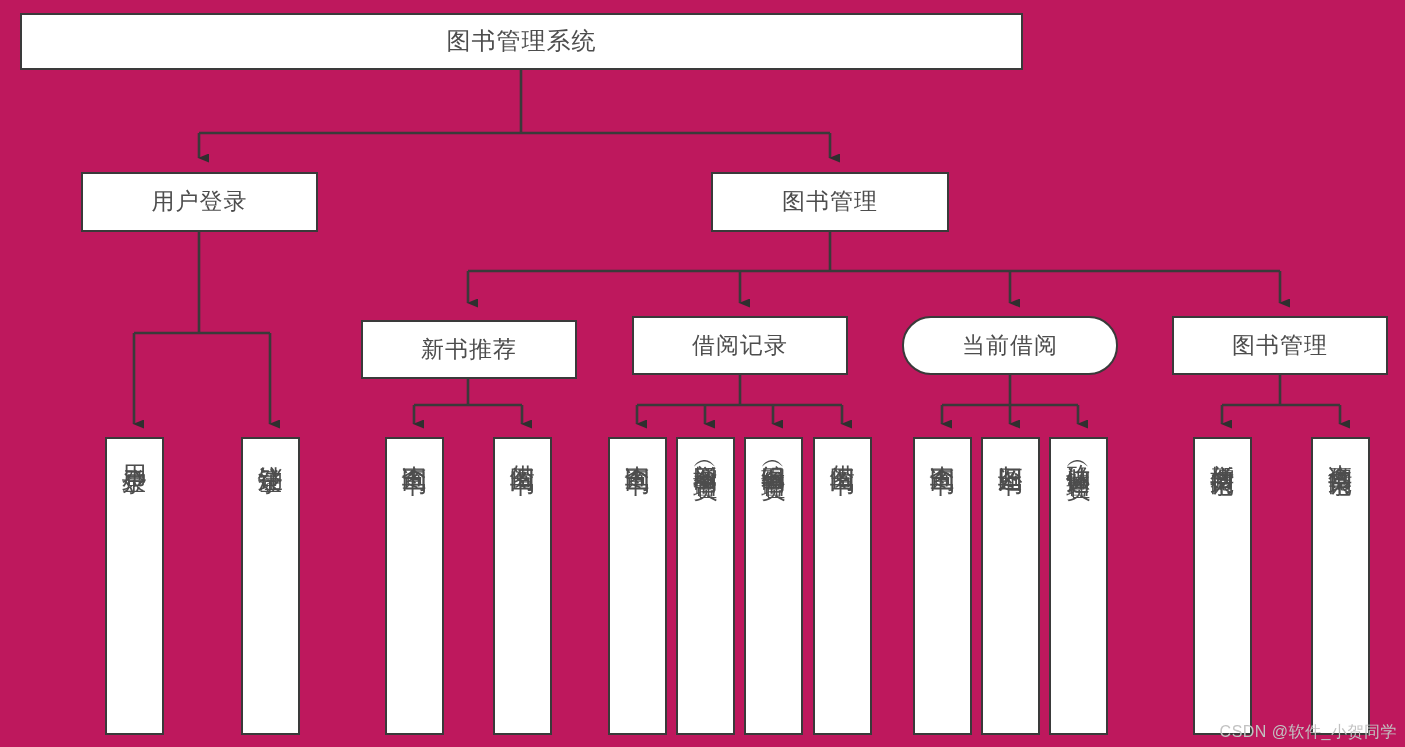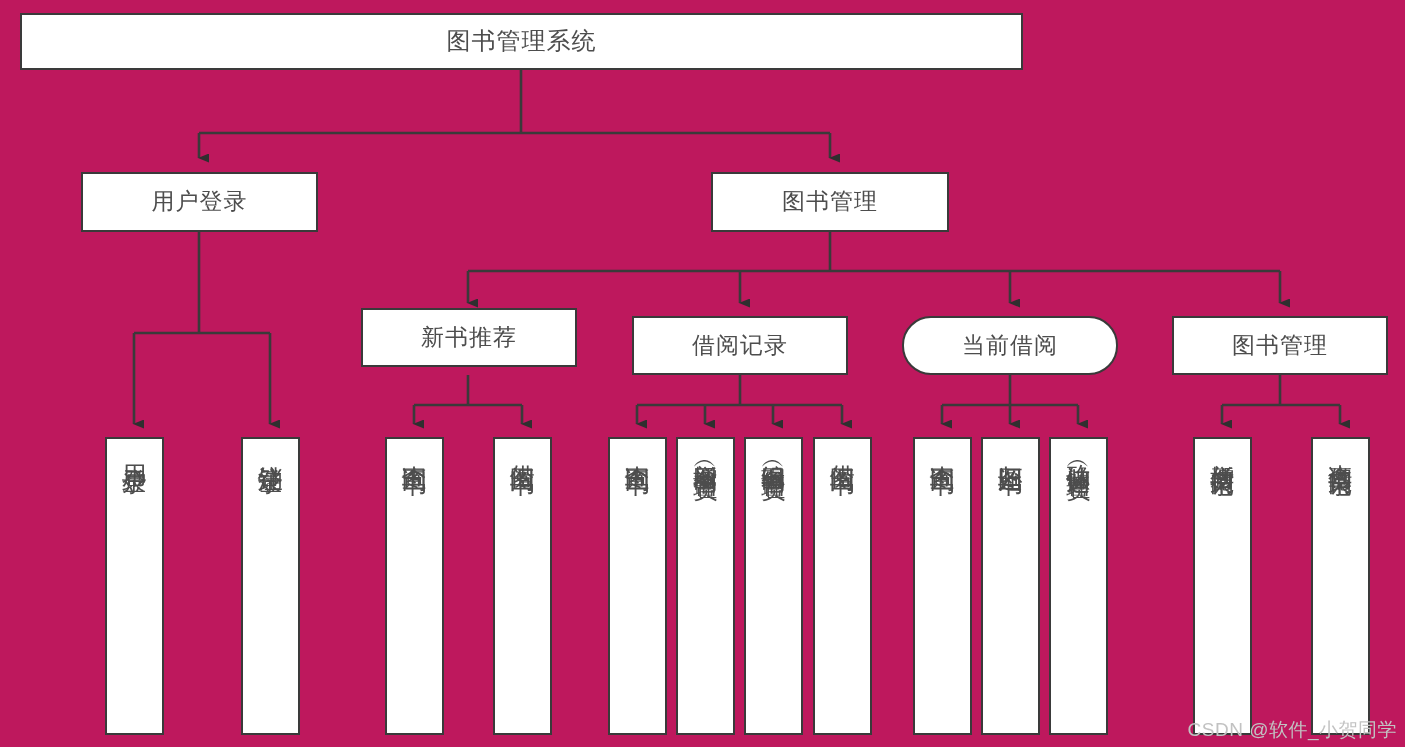--- a/index.html
+++ b/index.html
@@ -65,21 +65,21 @@
     letter-spacing: 2px;
     white-space: nowrap;
   }
   .node.v.tall .node-label {
     font-size: 24px;
   }
   #watermark {
     position: absolute;
     right: 8px;
     bottom: 4px;
-    font-size: 19px;
+    font-size: 16px;
     color: #c2c2c2;
     letter-spacing: 0.5px;
     z-index: 5;
     white-space: nowrap;
   }
 </style>
 </head>
 <body>
 
 <div id="diagram">
@@ -139,21 +139,21 @@
   </div>
 
   <div class="node h" style="left:81px; top:172px; width:237px; height:60px;">
     <span class="node-label">用户登录</span>
   </div>
 
   <div class="node h" style="left:711px; top:172px; width:238px; height:60px;">
     <span class="node-label">图书管理</span>
   </div>
 
-  <div class="node h" style="left:361px; top:308px; width:216px; height:59px;">
+  <div class="node h" style="left:361px; top:320px; width:216px; height:59px;">
     <span class="node-label">新书推荐</span>
   </div>
 
   <div class="node h" style="left:632px; top:316px; width:216px; height:59px;">
     <span class="node-label">借阅记录</span>
   </div>
 
   <div class="node h" style="left:902px; top:316px; width:216px; height:59px;border-radius:29px;">
     <span class="node-label">当前借阅</span>
   </div>

